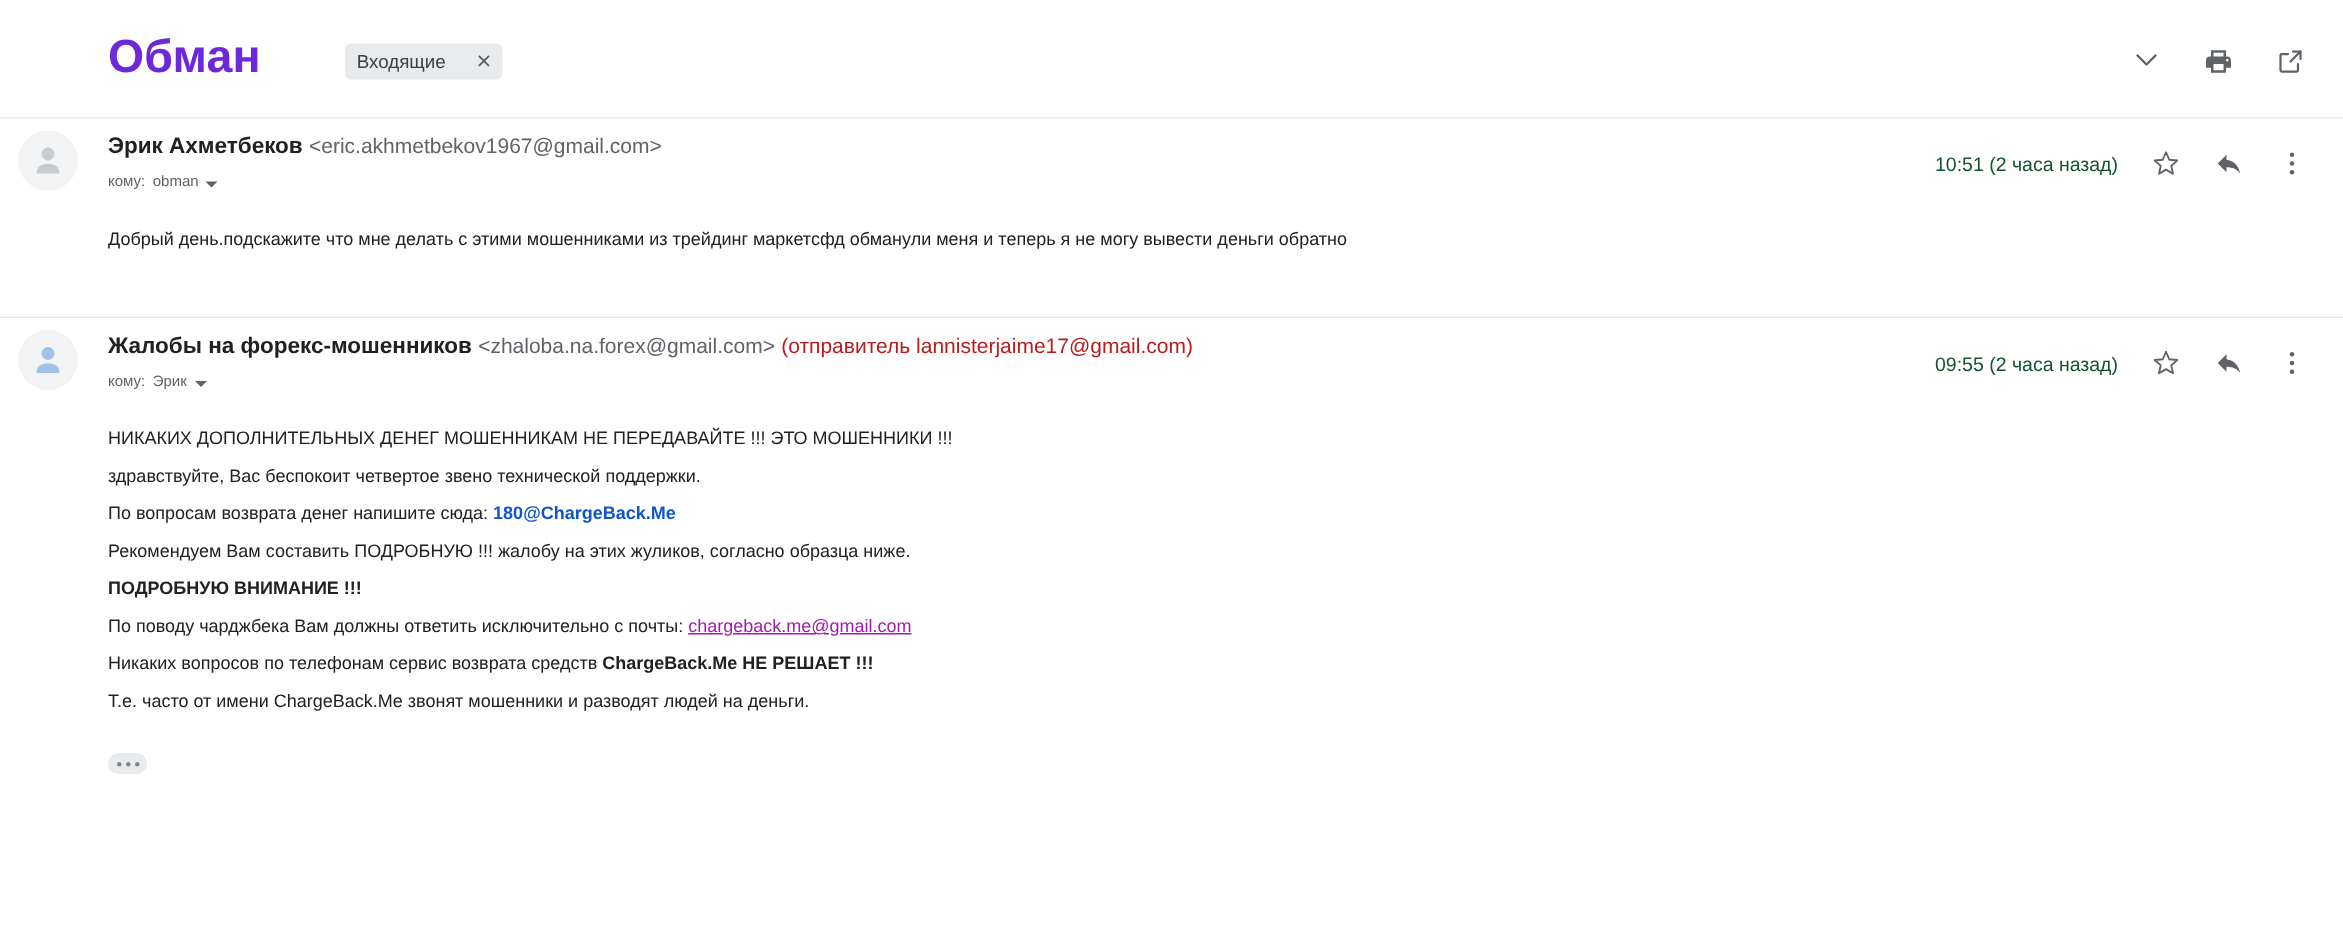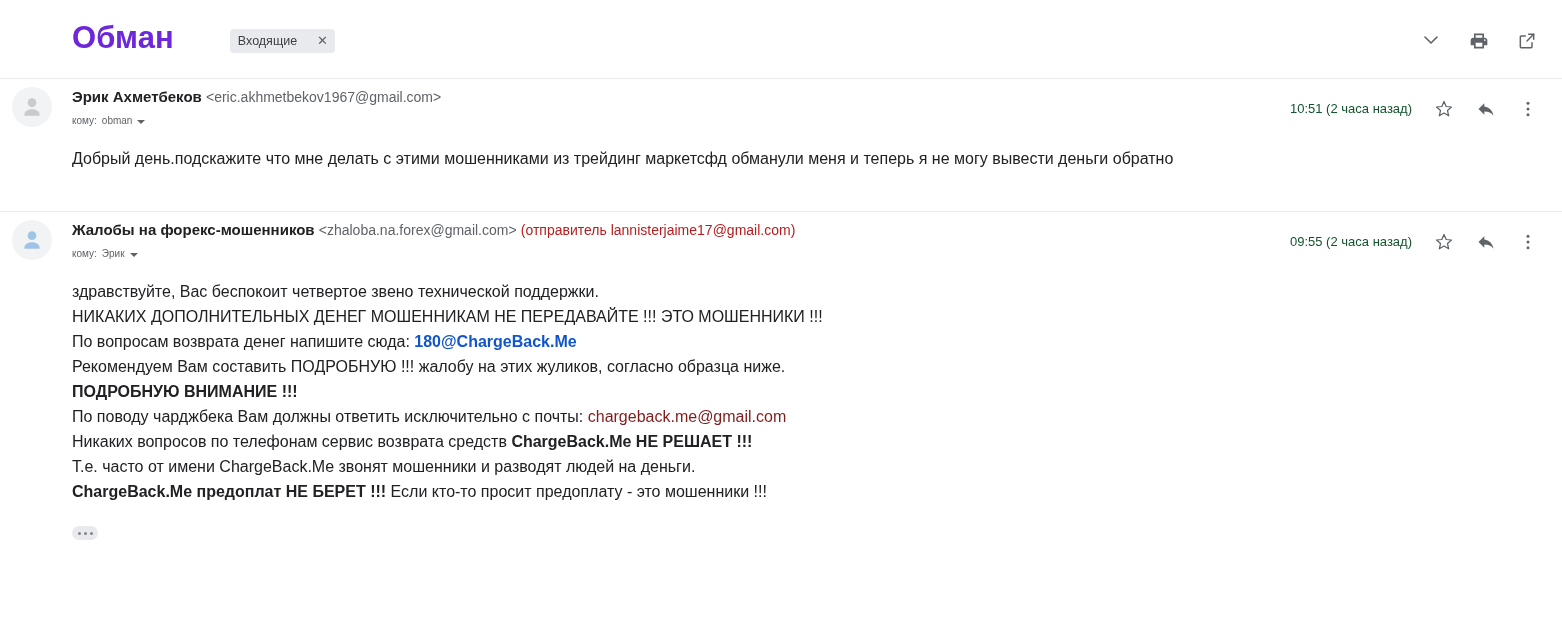--- a/index.html
+++ b/index.html
@@ -169,34 +169,35 @@
     height: 20px;
     display: inline-flex;
     align-items: center;
     justify-content: center;
     cursor: pointer;
     color: #5f6368;
   }
   .micon svg { display: block; }
 
   .body-text {
-    font-size: 16px;
+    font-size: 12px;
     line-height: 25px;
     color: #202124;
     padding-top: 16px;
   }
   .body-text .line { white-space: nowrap; }
   .b { font-weight: bold; }
   .link-blue {
     color: #1155cc;
     font-weight: bold;
     text-decoration: none;
   }
   .link-underline {
-    color: #7f1d1d;
+    color: #a21caf;
+    text-decoration: underline;
   }
 
   .quote-line {
     font-size: 14px;
     line-height: 20px;
     color: #202124;
     padding-top: 44px;
   }
   .ellipsis-btn {
     margin-top: 22px;
@@ -338,37 +339,34 @@
           <svg width="20" height="20" viewBox="0 0 24 24" fill="#5f6368">
             <circle cx="12" cy="5" r="1.8"></circle>
               <circle cx="12" cy="12" r="1.8"></circle>
               <circle cx="12" cy="19" r="1.8"></circle>
           </svg>
         </span>
       </div>
     </div>
 
     <div class="body-text">
+      <div class="line">НИКАКИХ ДОПОЛНИТЕЛЬНЫХ ДЕНЕГ МОШЕННИКАМ НЕ ПЕРЕДАВАЙТЕ !!! ЭТО МОШЕННИКИ !!!</div>
       <div class="line">здравствуйте, Вас беспокоит четвертое звено технической поддержки.</div>
-      <div class="line">НИКАКИХ ДОПОЛНИТЕЛЬНЫХ ДЕНЕГ МОШЕННИКАМ НЕ ПЕРЕДАВАЙТЕ !!! ЭТО МОШЕННИКИ !!!</div>
       <div class="line">
         <span>По вопросам возврата денег напишите сюда: </span><span class="link-blue">180@ChargeBack.Me</span>
       </div>
       <div class="line">Рекомендуем Вам составить ПОДРОБНУЮ !!! жалобу на этих жуликов, согласно образца ниже.</div>
       <div class="line b">ПОДРОБНУЮ ВНИМАНИЕ !!!</div>
       <div class="line">
         <span>По поводу чарджбека Вам должны ответить исключительно с почты: </span><span class="link-underline">chargeback.me@gmail.com</span>
       </div>
       <div class="line">
         <span>Никаких вопросов по телефонам сервис возврата средств </span><span class="b">ChargeBack.Me НЕ РЕШАЕТ !!!</span>
       </div>
       <div class="line">Т.е. часто от имени ChargeBack.Me звонят мошенники и разводят людей на деньги.</div>
-      <div class="line">
-        <span class="b">ChargeBack.Me предоплат НЕ БЕРЕТ !!!</span><span> Если кто-то просит предоплату - это мошенники !!!</span>
-      </div>
     </div>
 
 
     <div class="ellipsis-btn">
       <i></i>
       <i></i>
       <i></i>
     </div>
   </div>
 

